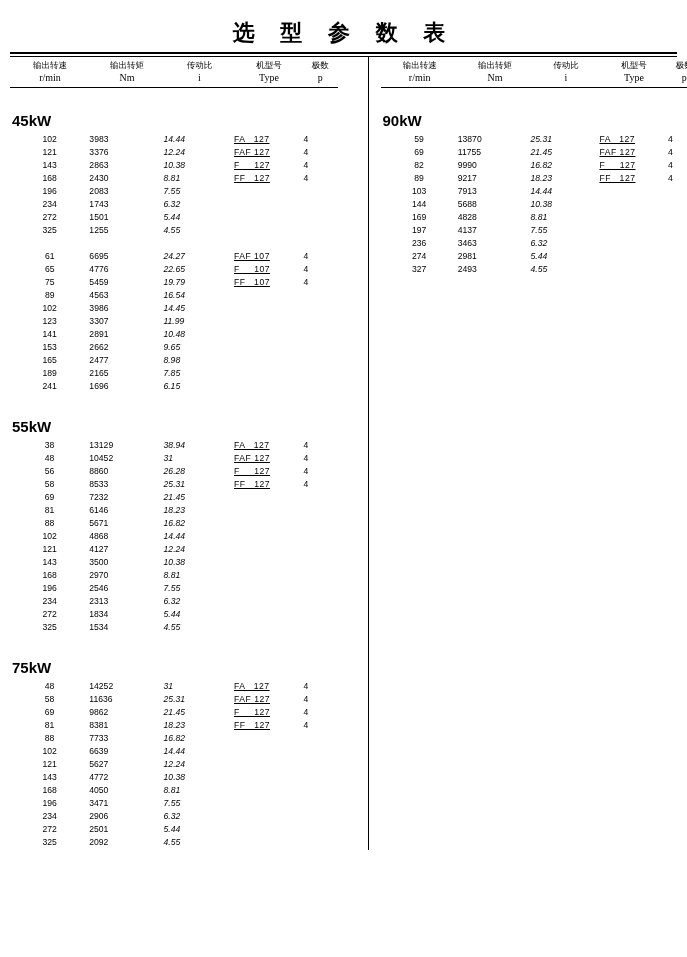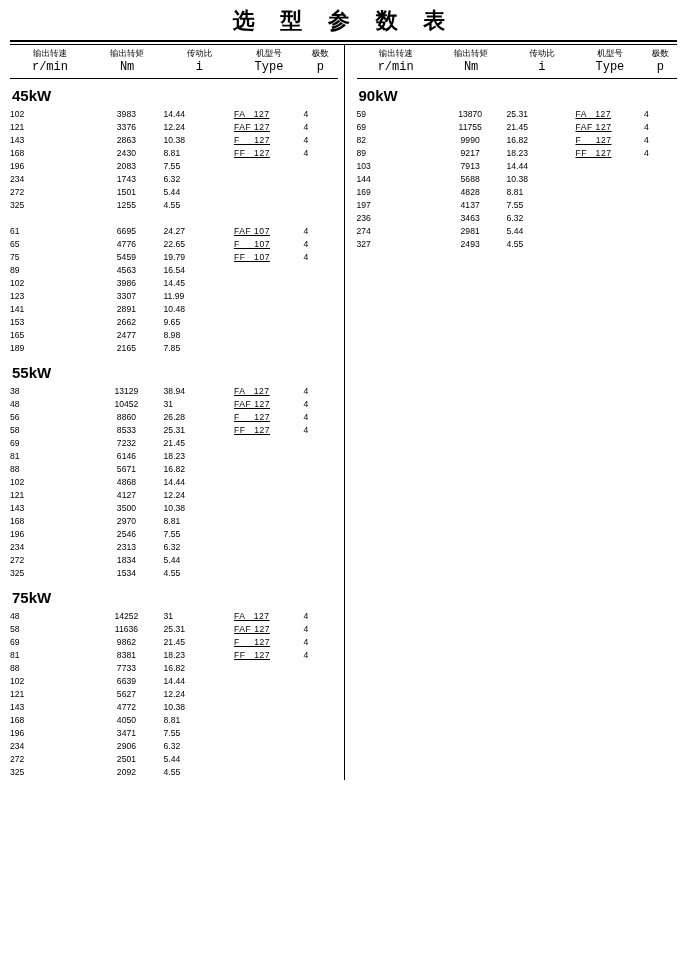--- a/index.html
+++ b/index.html
@@ -18,39 +18,41 @@
   .page {
     position: relative;
     width: 687px;
     height: 957px;
     box-sizing: border-box;
     padding: 0;
   }
   .title-row {
     text-align: center;
     padding-top: 6px;
+    margin-top: 12px;
   }
   .title {
     font-size: 22px;
     font-weight: bold;
     letter-spacing: 9px;
     font-family: "DejaVu Sans", sans-serif;
   }
   .rule {
     border-top: 2px solid #000;
     margin: 4px 10px 0 10px;
   }
   .rule-thin {
     border-top: 1px solid #000;
     margin: 0 10px 0 10px;
   }
   .columns {
     display: flex;
     width: 100%;
     box-sizing: border-box;
+    gap: 24px;
   }
   .col {
     width: 50%;
     box-sizing: border-box;
     position: relative;
   }
   .col-left {
     padding: 0 6px 0 10px;
   }
   .col-right {
@@ -62,55 +64,55 @@
     padding-top: 3px;
   }
   .head-cell {
     text-align: center;
     font-size: 8.5px;
     line-height: 1.35;
     font-family: "DejaVu Sans", sans-serif;
   }
   .head-cell .unit {
     display: block;
-    font-size: 12px;
-    font-family: Liberation Mono, monospace;
+    font-size: 10px;
+    font-family: Liberation Serif, serif;
   }
   .hc-rpm   { width: 84px; }
   .hc-nm    { width: 78px; }
   .hc-i     { width: 74px; }
   .hc-type  { width: 72px; }
   .hc-p     { width: 36px; }
 
   .head-underline {
     border-top: 1px solid #000;
     margin-top: 2px;
   }
 
-  .group { margin-top: 8px; }
+  .group { margin-top: 24px; }
   .group-title {
     font-size: 15px;
     font-weight: bold;
     font-family: "Liberation Sans", sans-serif;
     margin: 0 0 5px 2px;
   }
   table.data {
     border-collapse: collapse;
     font-size: 8.6px;
     font-family: "Liberation Sans", sans-serif;
   }
   table.data td {
     padding: 0;
     height: 13px;
     vertical-align: top;
     white-space: pre;
   }
-  td.c-rpm  { width: 84px; text-align: left; padding-left: 30px; }
-  td.c-nm   { width: 78px; text-align: center; padding-left: 16px; }
-  td.c-i    { width: 74px; text-align: left; padding-left: 10px; }
+  td.c-rpm  { width: 84px; text-align: center; padding-left: 30px; }
+  td.c-nm   { width: 78px; text-align: left; padding-left: 16px; }
+  td.c-i    { width: 74px; text-align: left; padding-left: 10px; font-style: italic; }
   td.c-type { width: 72px; text-align: left; padding-left: 4px; letter-spacing: 0.5px; text-decoration: underline;}
   td.c-p    { width: 36px; text-align: left; padding-left: 10px; }
 
   .gap-row td { height: 12px; }
 </style>
 </head>
 <body>
 
 <div class="page">
 
@@ -273,20 +275,27 @@
                   <td class="c-type"></td>
                   <td class="c-p"></td>
                 </tr>
                 <tr>
                   <td class="c-rpm">189</td>
                   <td class="c-nm">2165</td>
                   <td class="c-i">7.85</td>
                   <td class="c-type"></td>
                   <td class="c-p"></td>
                 </tr>
+                <tr>
+                  <td class="c-rpm">241</td>
+                  <td class="c-nm">1696</td>
+                  <td class="c-i">6.15</td>
+                  <td class="c-type"></td>
+                  <td class="c-p"></td>
+                </tr>
               </tbody>
             </table>
           </div>
           <div class="group">
             <div class="group-title">55kW</div>
             <table class="data">
               <tbody>
                 <tr>
                   <td class="c-rpm">38</td>
                   <td class="c-nm">13129</td>

